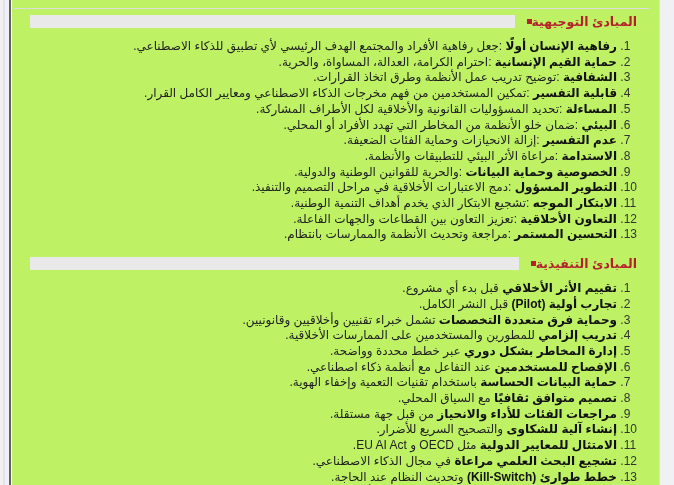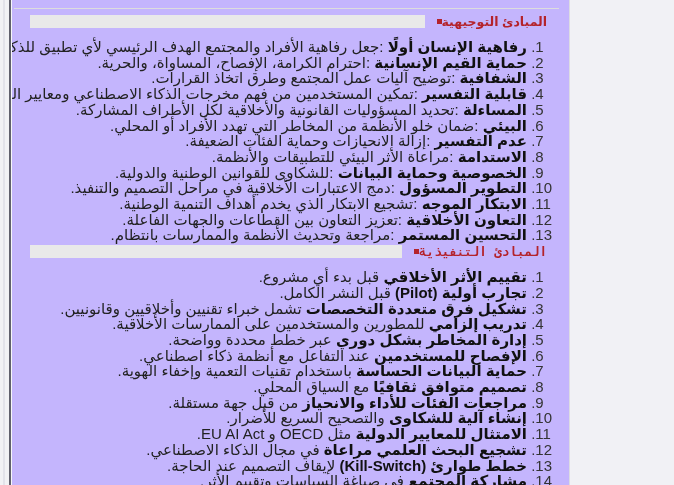--- a/index.html
+++ b/index.html
@@ -9,52 +9,52 @@
     font-family:"Liberation Sans","DejaVu Sans",sans-serif;
     -webkit-font-smoothing:antialiased;
   }
   .gutter-line-light{
     position:absolute;left:3px;top:0;bottom:0;width:2px;background:#e2e2ea;
   }
   .gutter-line-dark{
     position:absolute;left:9px;top:0;bottom:0;width:2px;background:#60606d;
   }
   .page{
-    position:absolute;left:11px;top:0;width:559px;height:485px;
-    background:#c4b5fd;border-left:1px solid #f7f7f9;border-right:1px solid #dcdce3;
+    position:absolute;left:11px;top:0;width:649px;height:485px;
+    background:#bef264;border-left:1px solid #f7f7f9;border-right:1px solid #dcdce3;
     box-sizing:border-box;padding:0 8px 0 14px;direction:rtl;overflow:hidden;
   }
   .top-clip{
     position:absolute;top:-10px;right:34px;height:14px;width:260px;
     overflow:hidden;color:#5a5a5a;font-size:11px;text-align:left;
     letter-spacing:2px;direction:rtl;
   }
   .top-rule{
     position:absolute;top:8px;right:10px;left:2px;height:1px;background:#dddddd;
   }
   .heading-row{
     display:flex;direction:rtl;align-items:center;height:17px;
     margin:0 6px 0 4px;
   }
   .heading-row.first{margin-top:13px;}
-  .heading-row.second{margin-top:0;font-family:Liberation Mono, monospace;}
+  .heading-row.second{margin-top:12px;}
   .heading-title{
     color:#b4232b;font-weight:bold;font-size:12.5px;white-space:nowrap;
     padding-right:8px;
   }
   .heading-bullet{
     width:5px;height:5px;background:#b4232b;flex:0 0 auto;
   }
   .heading-band{
     flex:1 1 auto;height:13px;background:#e9e9e9;margin-right:12px;
   }
   ol.principles{
     margin:9px 12px 0 0;padding:0 22px 0 0;
     list-style:decimal;direction:rtl;
-    font-size:15px;color:#222222;
+    font-size:12px;color:#222222;
   }
   ol.principles li{
     line-height:15.7px;white-space:nowrap;
   }
   ol.principles li::marker{color:#333;}
   ol.principles b{color:#111111;font-weight:bold;}
 </style>
 </head>
 <body>
 
@@ -67,52 +67,52 @@
   <div class="top-rule"></div>
 
   <section>
     <div class="heading-row first">
       <span class="heading-title">المبادئ التوجيهية</span>
       <span class="heading-bullet"></span>
       <span class="heading-band"></span>
     </div>
     <ol class="principles">
         <li><b>رفاهية الإنسان أولًا</b><span> :جعل رفاهية الأفراد والمجتمع الهدف الرئيسي لأي تطبيق للذكاء الاصطناعي.</span></li>
-        <li><b>حماية القيم الإنسانية</b><span> :احترام الكرامة، الإفصاح، المساواة، والحرية.</span></li>
-        <li><b>الشفافية</b><span> :توضيح آليات عمل المجتمع وطرق اتخاذ القرارات.</span></li>
+        <li><b>حماية القيم الإنسانية</b><span> :احترام الكرامة، العدالة، المساواة، والحرية.</span></li>
+        <li><b>الشفافية</b><span> :توضيح تدريب عمل الأنظمة وطرق اتخاذ القرارات.</span></li>
         <li><b>قابلية التفسير</b><span> :تمكين المستخدمين من فهم مخرجات الذكاء الاصطناعي ومعايير الكامل القرار.</span></li>
         <li><b>المساءلة</b><span> :تحديد المسؤوليات القانونية والأخلاقية لكل الأطراف المشاركة.</span></li>
         <li><b>البيئي</b><span> :ضمان خلو الأنظمة من المخاطر التي تهدد الأفراد أو المحلي.</span></li>
         <li><b>عدم التفسير</b><span> :إزالة الانحيازات وحماية الفئات الضعيفة.</span></li>
         <li><b>الاستدامة</b><span> :مراعاة الأثر البيئي للتطبيقات والأنظمة.</span></li>
-        <li><b>الخصوصية وحماية البيانات</b><span> :للشكاوى للقوانين الوطنية والدولية.</span></li>
+        <li><b>الخصوصية وحماية البيانات</b><span> :والحرية للقوانين الوطنية والدولية.</span></li>
         <li><b>التطوير المسؤول</b><span> :دمج الاعتبارات الأخلاقية في مراحل التصميم والتنفيذ.</span></li>
         <li><b>الابتكار الموجه</b><span> :تشجيع الابتكار الذي يخدم أهداف التنمية الوطنية.</span></li>
         <li><b>التعاون الأخلاقية</b><span> :تعزيز التعاون بين القطاعات والجهات الفاعلة.</span></li>
         <li><b>التحسين المستمر</b><span> :مراجعة وتحديث الأنظمة والممارسات بانتظام.</span></li>
       </ol>
   </section>
 
   <section>
     <div class="heading-row second">
       <span class="heading-title">المبادئ التنفيذية</span>
       <span class="heading-bullet"></span>
       <span class="heading-band"></span>
     </div>
     <ol class="principles">
         <li><b>تقييم الأثر الأخلاقي</b><span> قبل بدء أي مشروع.</span></li>
         <li><b>تجارب أولية (Pilot)</b><span> قبل النشر الكامل.</span></li>
-        <li><b>تشكيل فرق متعددة التخصصات</b><span> تشمل خبراء تقنيين وأخلاقيين وقانونيين.</span></li>
+        <li><b>وحماية فرق متعددة التخصصات</b><span> تشمل خبراء تقنيين وأخلاقيين وقانونيين.</span></li>
         <li><b>تدريب إلزامي</b><span> للمطورين والمستخدمين على الممارسات الأخلاقية.</span></li>
         <li><b>إدارة المخاطر بشكل دوري</b><span> عبر خطط محددة وواضحة.</span></li>
         <li><b>الإفصاح للمستخدمين</b><span> عند التفاعل مع أنظمة ذكاء اصطناعي.</span></li>
         <li><b>حماية البيانات الحساسة</b><span> باستخدام تقنيات التعمية وإخفاء الهوية.</span></li>
         <li><b>تصميم متوافق ثقافيًا</b><span> مع السياق المحلي.</span></li>
         <li><b>مراجعات الفئات للأداء والانحياز</b><span> من قبل جهة مستقلة.</span></li>
         <li><b>إنشاء آلية للشكاوى</b><span> والتصحيح السريع للأضرار.</span></li>
         <li><b>الامتثال للمعايير الدولية</b><span> مثل OECD و EU AI Act.</span></li>
         <li><b>تشجيع البحث العلمي مراعاة</b><span> في مجال الذكاء الاصطناعي.</span></li>
-        <li><b>خطط طوارئ (Kill-Switch)</b><span> لإيقاف التصميم عند الحاجة.</span></li>
+        <li><b>خطط طوارئ (Kill-Switch)</b><span> وتحديث النظام عند الحاجة.</span></li>
         <li><b>مشاركة المجتمع</b><span> في صياغة السياسات وتقييم الأثر.</span></li>
       </ol>
   </section>
 
 </div>
 
 </body></html>

